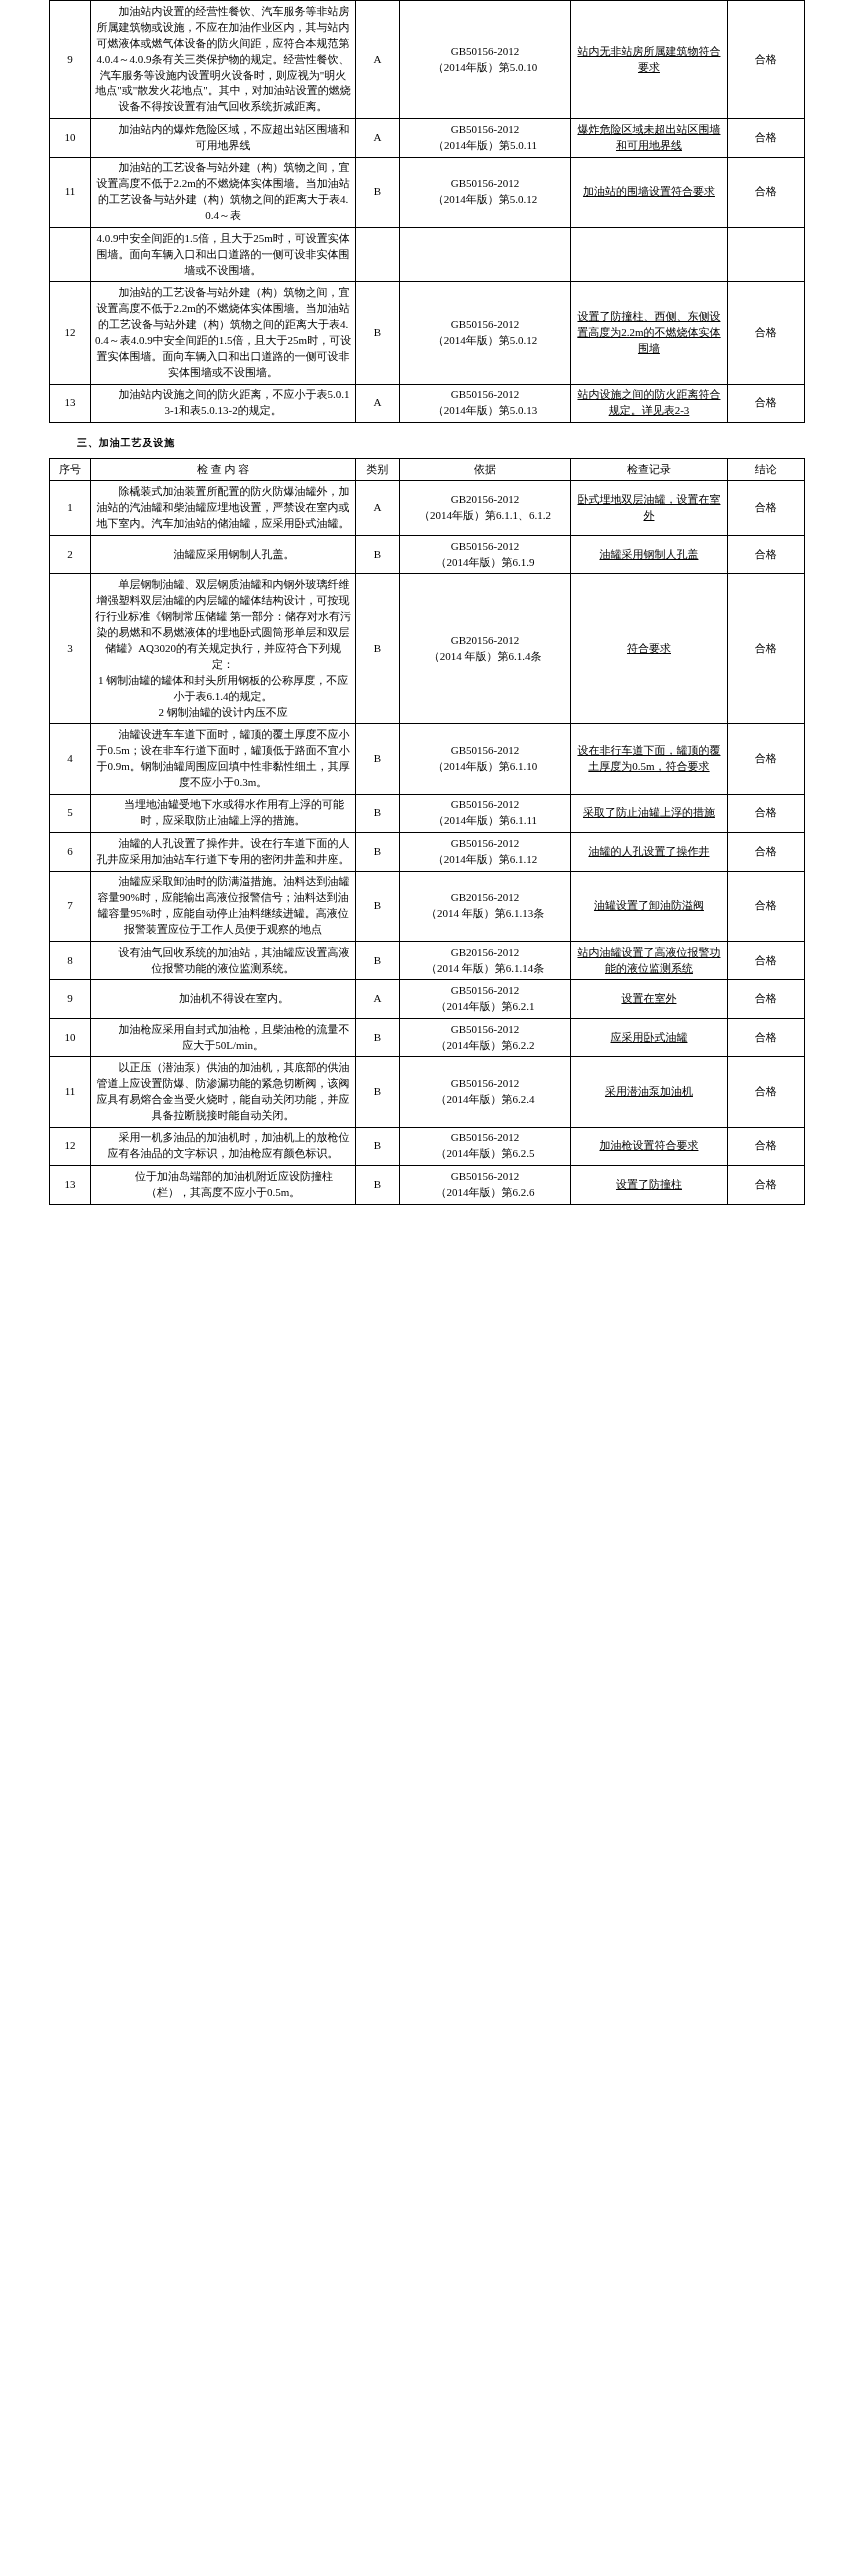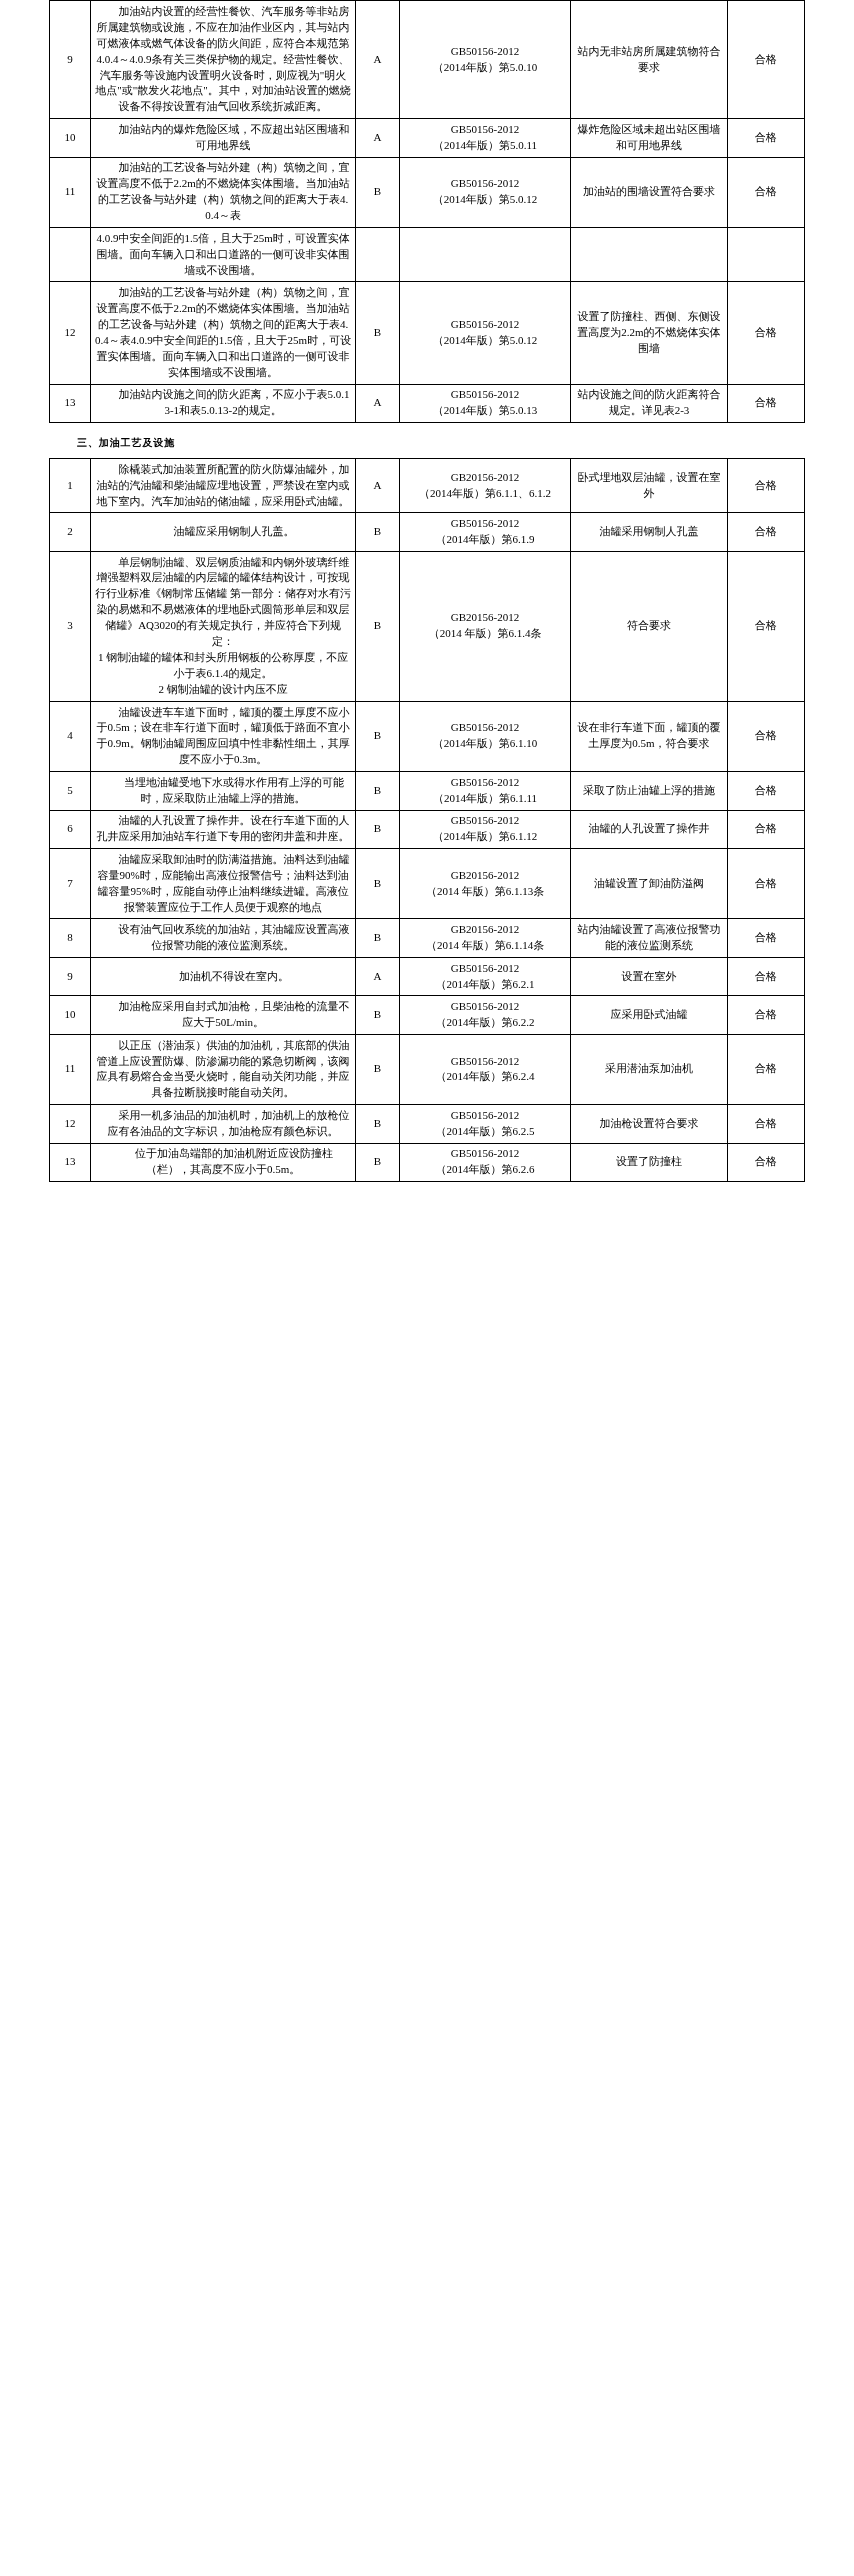--- a/index.html
+++ b/index.html
@@ -45,20 +45,21 @@
   }
   td.cell-basis, td.cell-record {
     text-align: center;
     padding-left: 4.7px;
     padding-right: 4.7px;
     margin-top: 7px;
   }
   td.cell-record {
     text-align: left;
     text-indent: 0;
+    text-decoration: underline;
   }
   .section-title {
     font-size: 10px;
     font-weight: bold;
     margin: 13.2px 0 7.6px 0;
     padding-left: 28px;
     font-family: "Liberation Serif", "DejaVu Serif", serif;
     letter-spacing: 0.9px;
   }
   .hdr td {
@@ -143,20 +144,28 @@
   <table class="doc-table">
     <colgroup>
       <col class="w-seq">
         <col class="w-content">
         <col class="w-type">
         <col class="w-basis">
         <col class="w-record">
         <col class="w-concl">
     </colgroup>
     <tbody id="tbody2">
+        <tr class="hdr">
+          <td>序号</td>
+          <td>检 查 内 容</td>
+          <td>类别</td>
+          <td>依据</td>
+          <td>检查记录</td>
+          <td>结论</td>
+        </tr>
         <tr>
           <td class="cell-seq">1</td>
           <td class="cell-content">除橇装式加油装置所配置的防火防爆油罐外，加油站的汽油罐和柴油罐应埋地设置，严禁设在室内或地下室内。汽车加油站的储油罐，应采用卧式油罐。</td>
           <td class="cell-type">A</td>
           <td class="cell-basis">GB20156-2012<br>（2014年版）第6.1.1、6.1.2</td>
           <td class="cell-record">卧式埋地双层油罐，设置在室外</td>
           <td class="cell-concl">合格</td>
         </tr>
         <tr>
           <td class="cell-seq">2</td>

